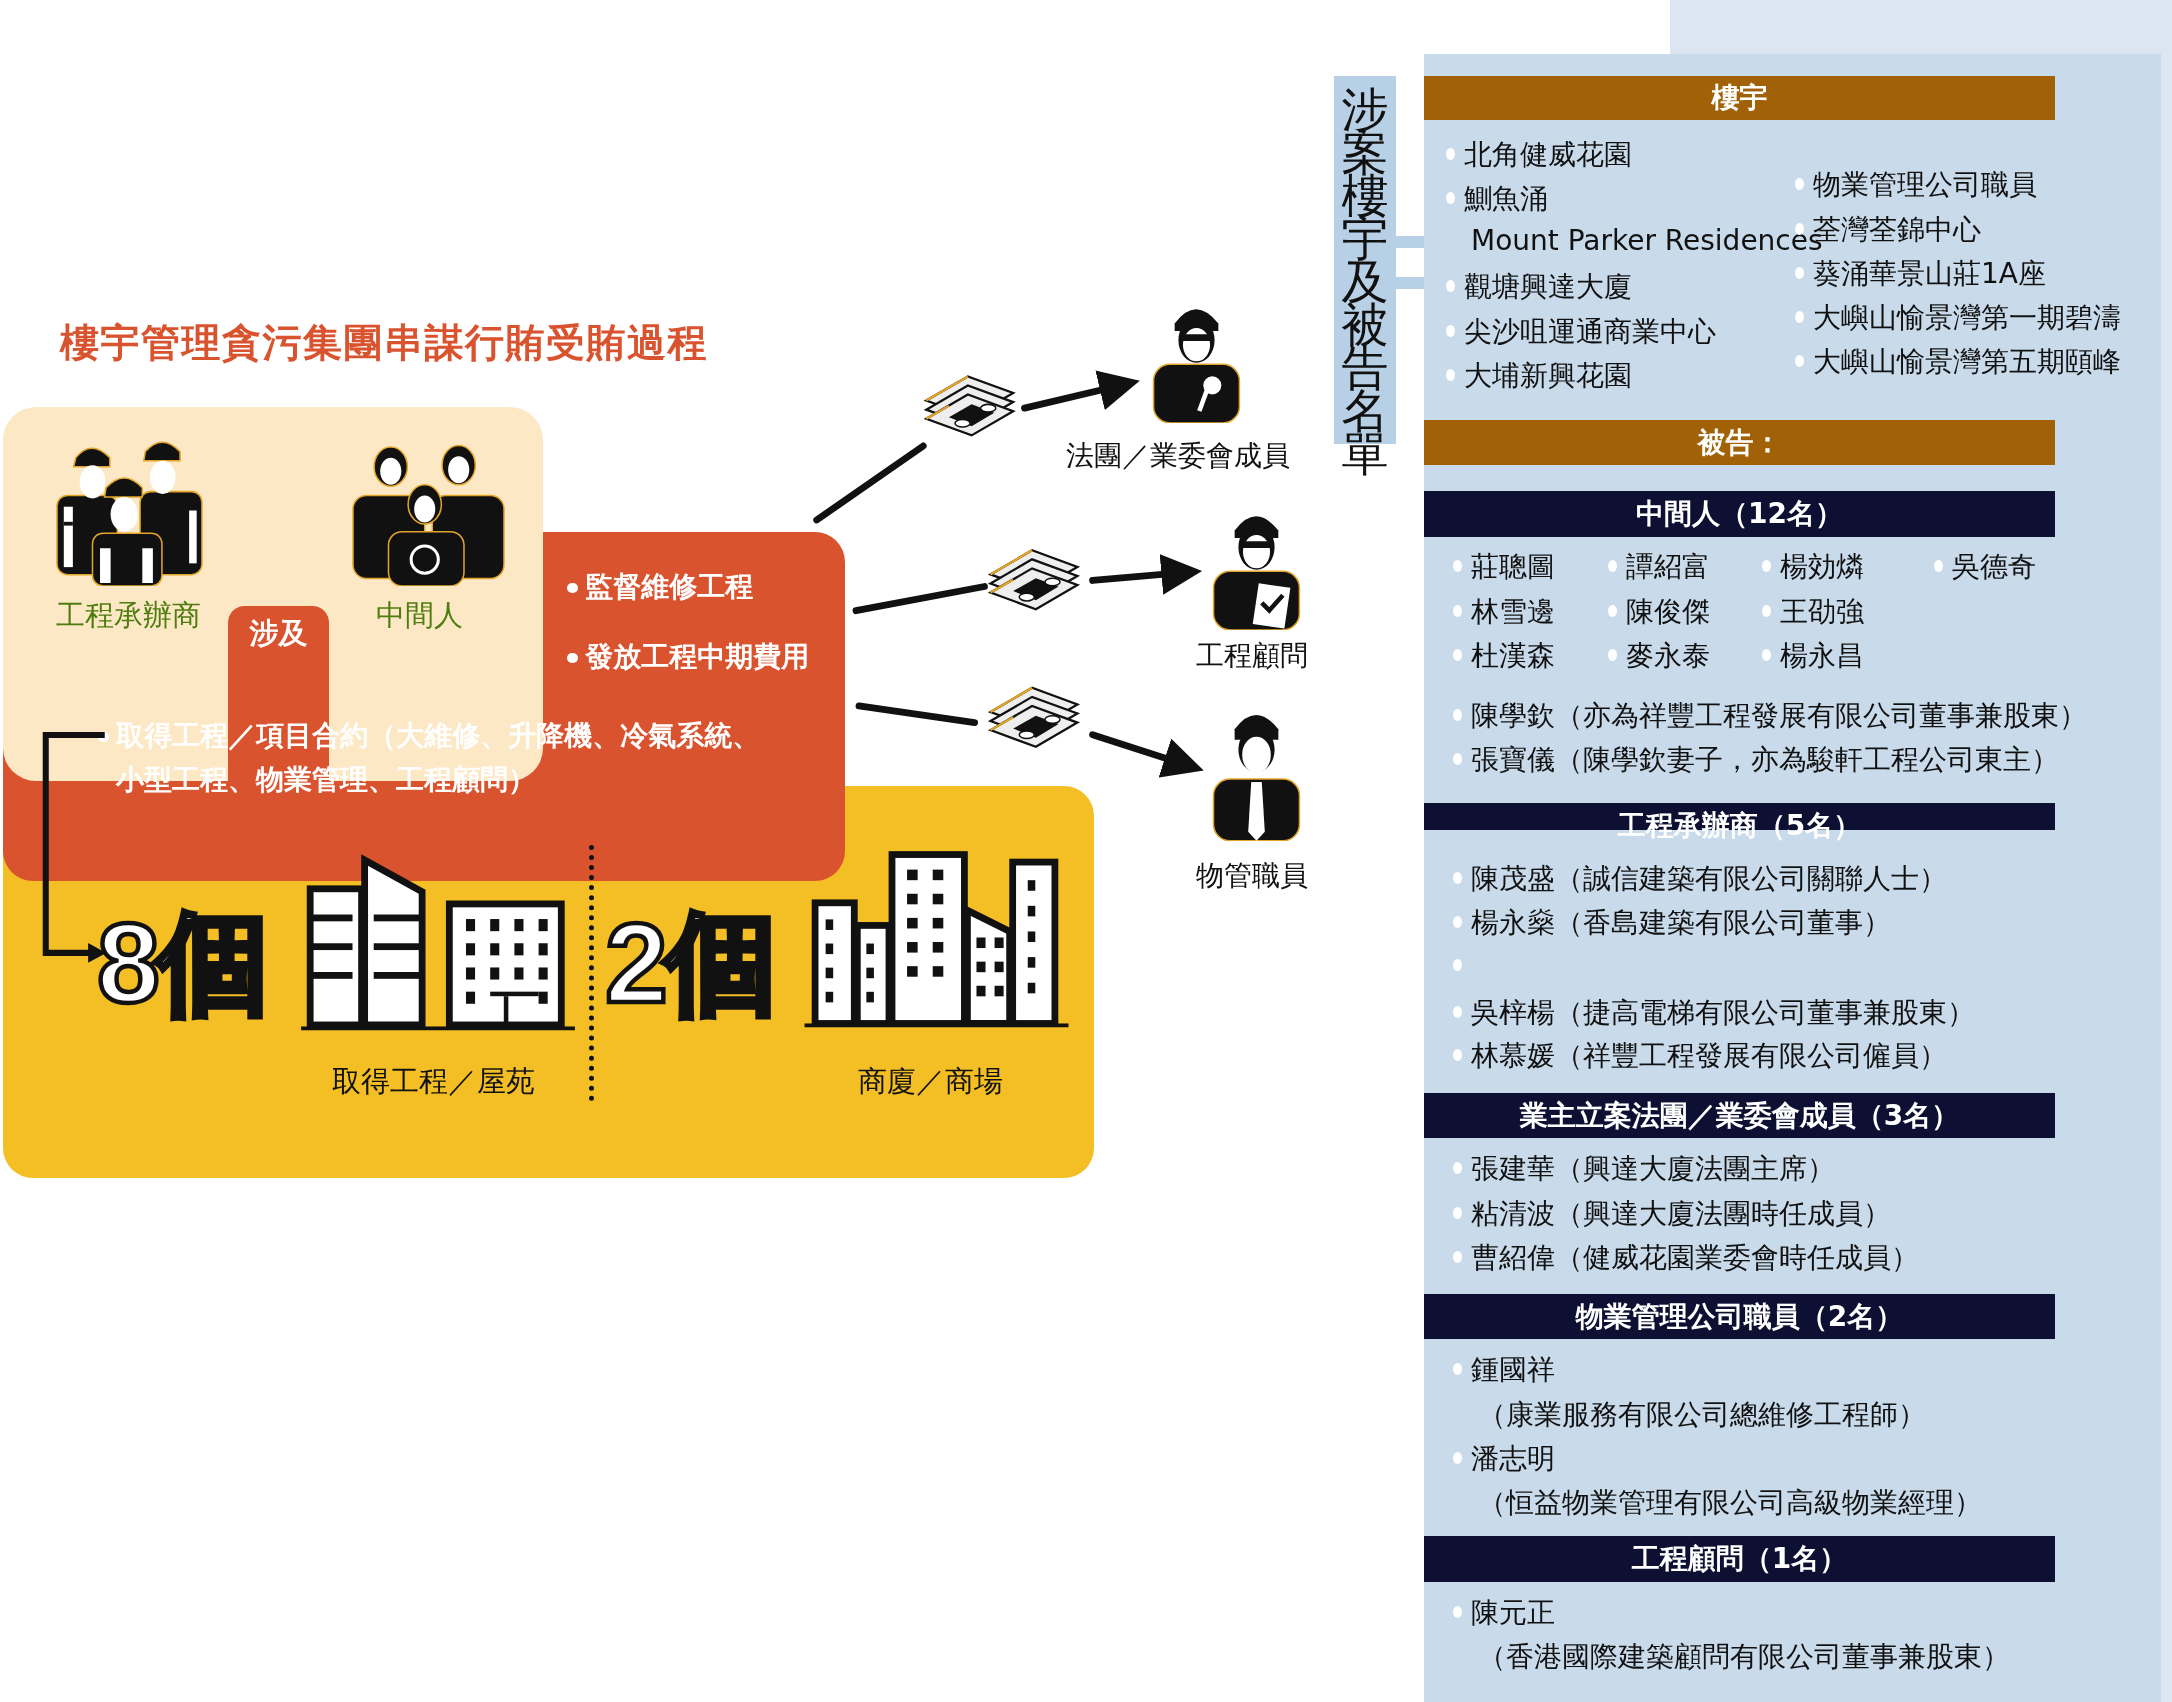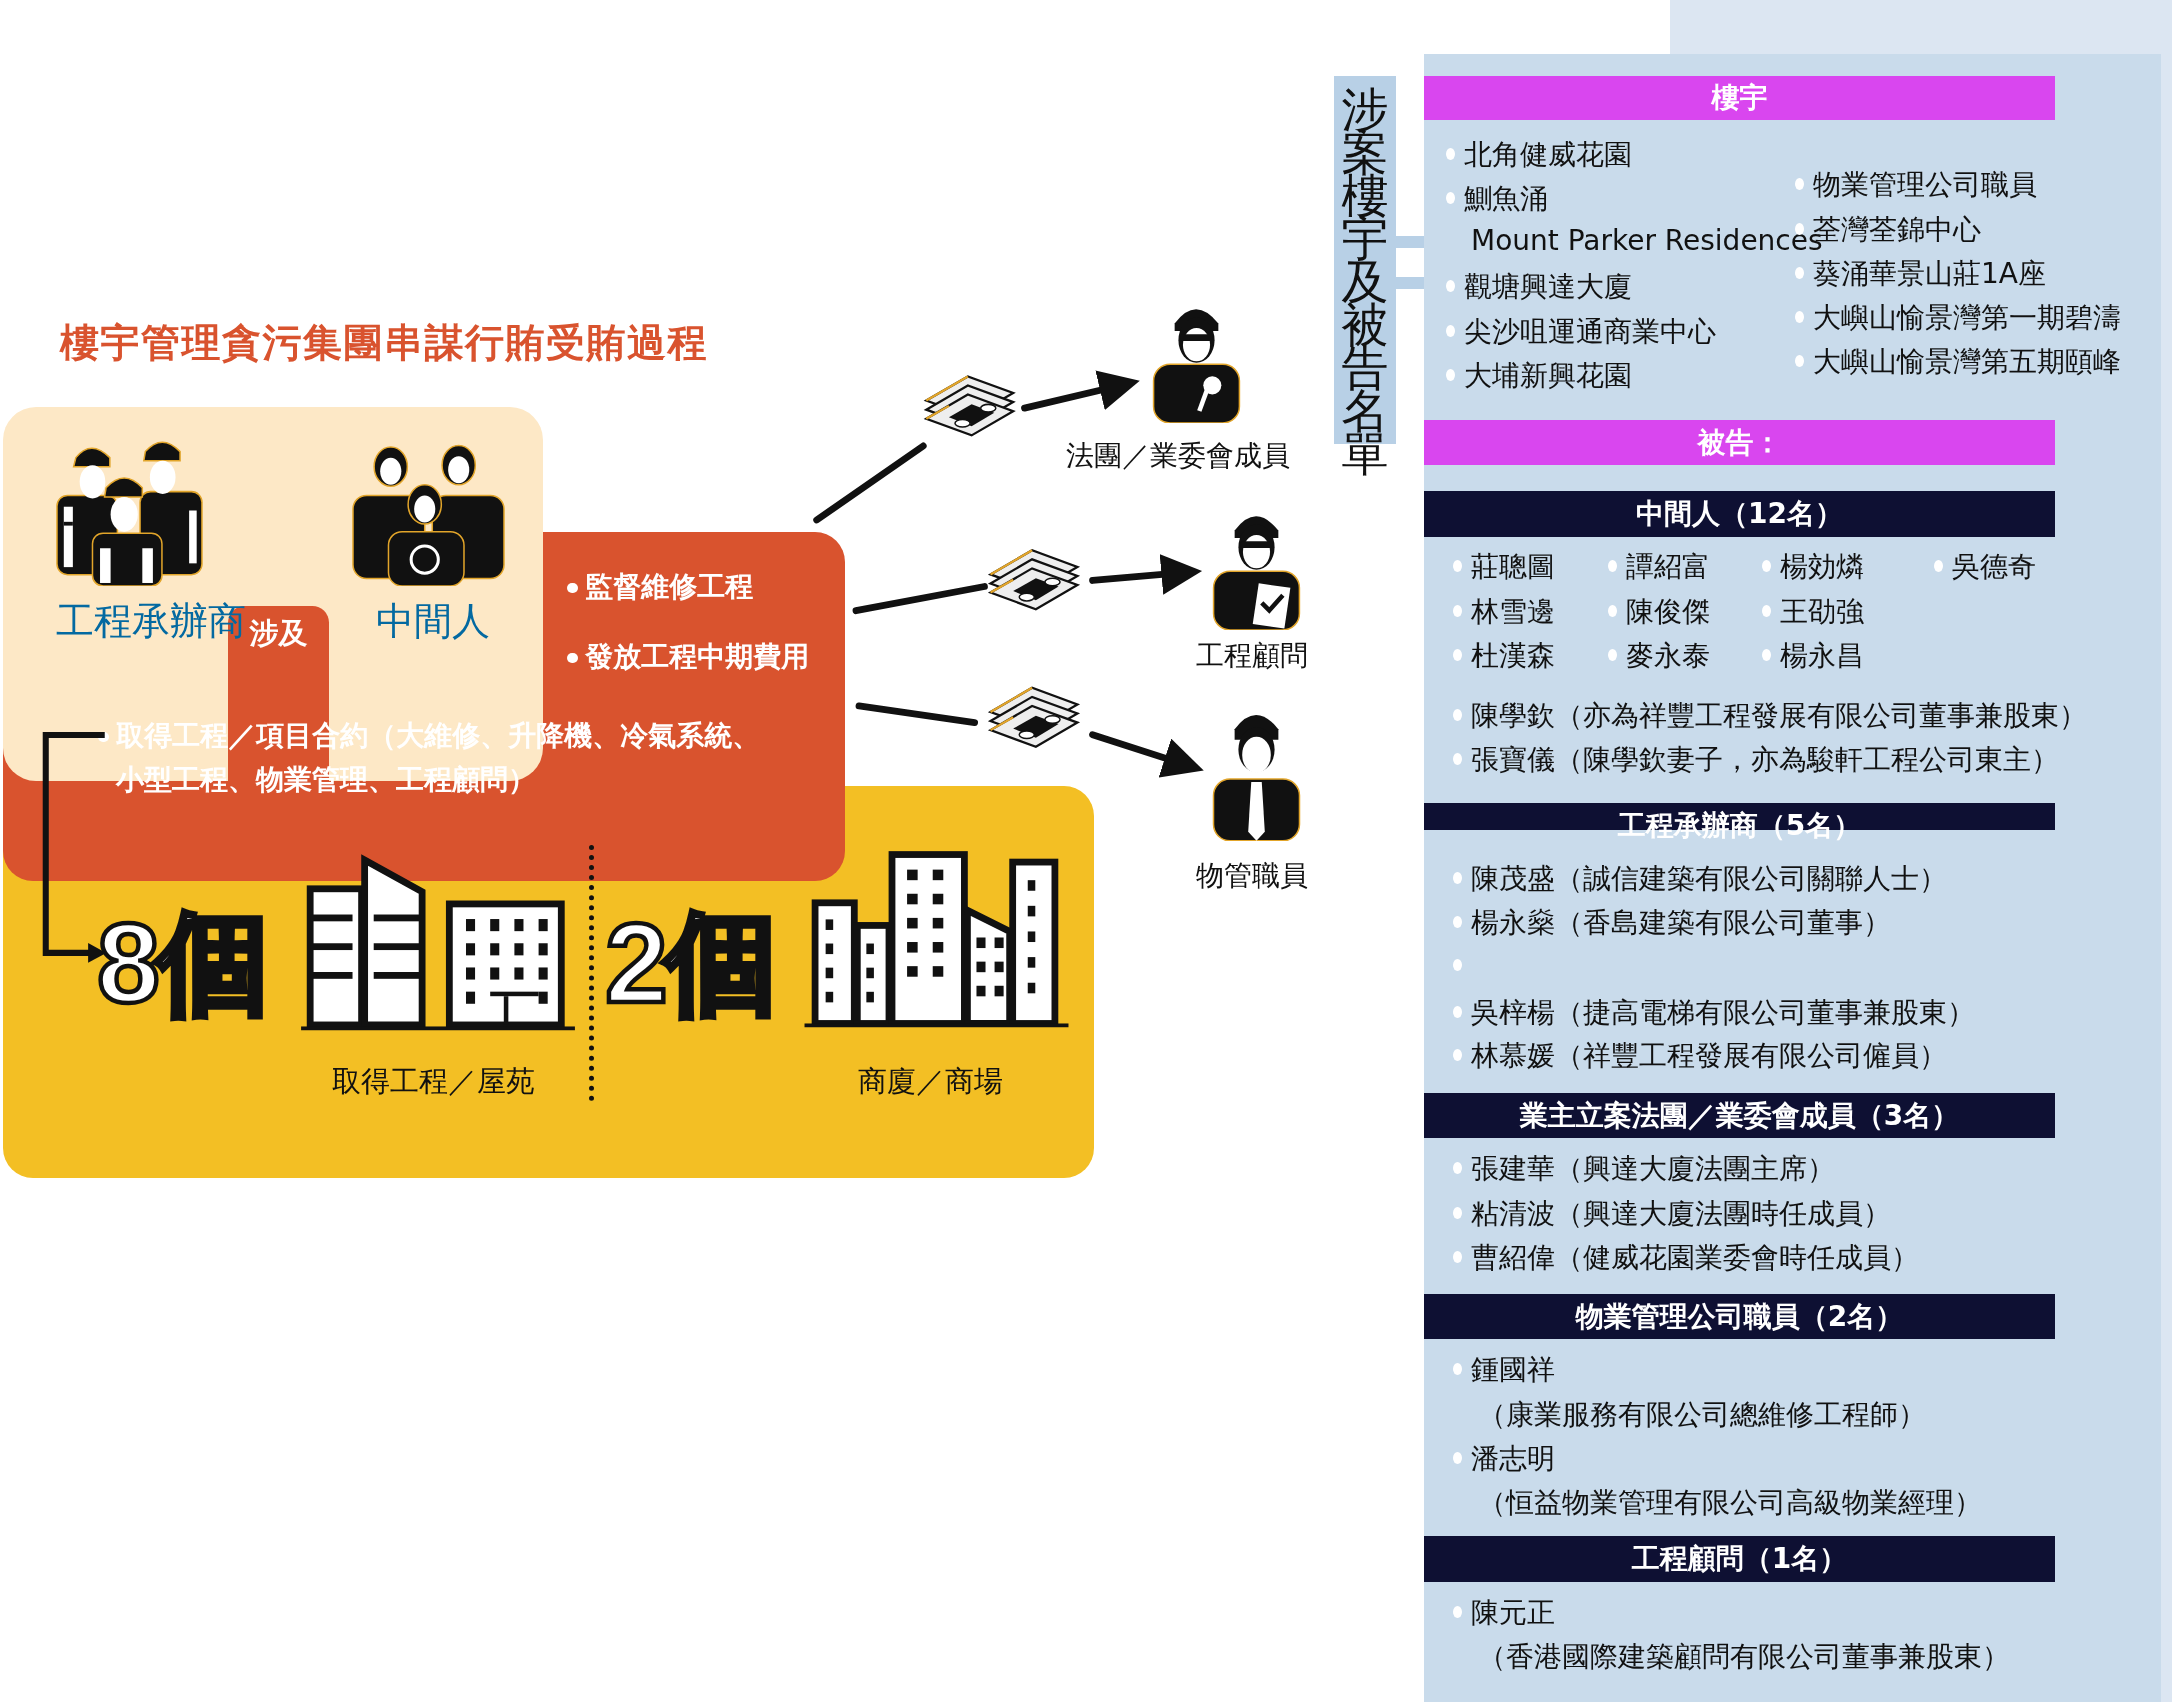--- a/index.html
+++ b/index.html
@@ -9,21 +9,21 @@
 
   
   .title { left: 60px; top: 316px; font-size: 39px; font-weight: bold; color: #d9532e; letter-spacing: 1.5px; white-space: nowrap; }
 
   .yellow-box { left: 3px; top: 786px; width: 1091px; height: 392px; background: #f3bf24; border-radius: 30px; }
   .orange-box { left: 3px; top: 532px; width: 842px; height: 349px; background: #d9532e; border-radius: 30px; }
   .cream-box { left: 3px; top: 407px; width: 540px; height: 374px; background: #fde8c6; border-radius: 33px; }
   .involve-tab { left: 228px; top: 606px; width: 101px; height: 181px; background: #d9532e; border-radius: 16.6px 16.6px 0 0; }
   .involve-label { left: 228px; top: 614px; width: 101px; text-align: center; color: #fff; font-size: 29px; font-weight: bold; }
 
-  .group-label { font-size: 38px; color: #0369a1; white-space: nowrap; text-align: center; }
+  .group-label { font-size: 29px; color: #4d7c0f; white-space: nowrap; text-align: center; }
 
   .orange-bullets { left: 567px; top: 552px; color: #fff; font-weight: bold; font-size: 28px; line-height: 70px; }
   .orange-bullets .b, .contract .b { display: inline-block; width: 10.6px; height: 10.6px; border-radius: 50%; background: #fff; margin-right: 7.6px; vertical-align: middle; }
   .contract { left: 98px; top: 714px; color: #fff; font-weight: bold; font-size: 28px; line-height: 44px; width: 726px; }
   .contract .l2 { padding-left: 18px; }
 
   .count-big { font-size: 113px; font-weight: 900; color: #fff; -webkit-text-stroke: 4.5px #111; line-height: 1; letter-spacing: -3px;
                font-family: "Liberation Sans", "DejaVu Sans", sans-serif; }
   .count-unit { font-size: 113px; font-weight: 900; color: #fff; -webkit-text-stroke: 4.5px #111; line-height: 1; font-family: "DejaVu Sans", sans-serif; }
   .caption { font-size: 29px; color: #111; white-space: nowrap; }
@@ -32,21 +32,21 @@
   
   .bg-strip { left: 1670px; top: 0; width: 503px; height: 54px; background: #dce6f2; }
   .panel { left: 1424px; top: 54px; width: 737px; height: 1648px; background: #c9dbeb; }
   .panel-edge { left: 2161px; top: 54px; width: 11.3px; height: 1648px; background: #dce6f2; }
   .vtitle-box { left: 1334px; top: 76px; width: 62px; height: 368px; background: #b8d0e6; }
   .vtitle { left: 1334px; top: 88px; width: 62px; font-size: 47px; line-height: 43px; text-align: center; color: #111; }
   .vtitle span { display: block; }
   .conn { left: 1396px; width: 28px; height: 12px; background: #b8d0e6; }
 
   .bar { left: 1424px; width: 631px; color: #fff; font-weight: bold; font-size: 28px; text-align: center; white-space: nowrap; }
-  .bar.gold { background: #d946ef; }
+  .bar.gold { background: #a16207; }
   .bar.navy { background: #0e1033; }
 
   .item { position: absolute; font-size: 28px; color: #111; white-space: nowrap; }
   .item .dot { display: inline-block; width: 9px; height: 12px; border-radius: 50%; background: #fff; margin-right: 9px; vertical-align: middle; position: relative; top: -2.3px; }
 
   .fig-label { font-size: 28px; color: #111; white-space: nowrap; }
 </style>
 </head>
 <body>
 

